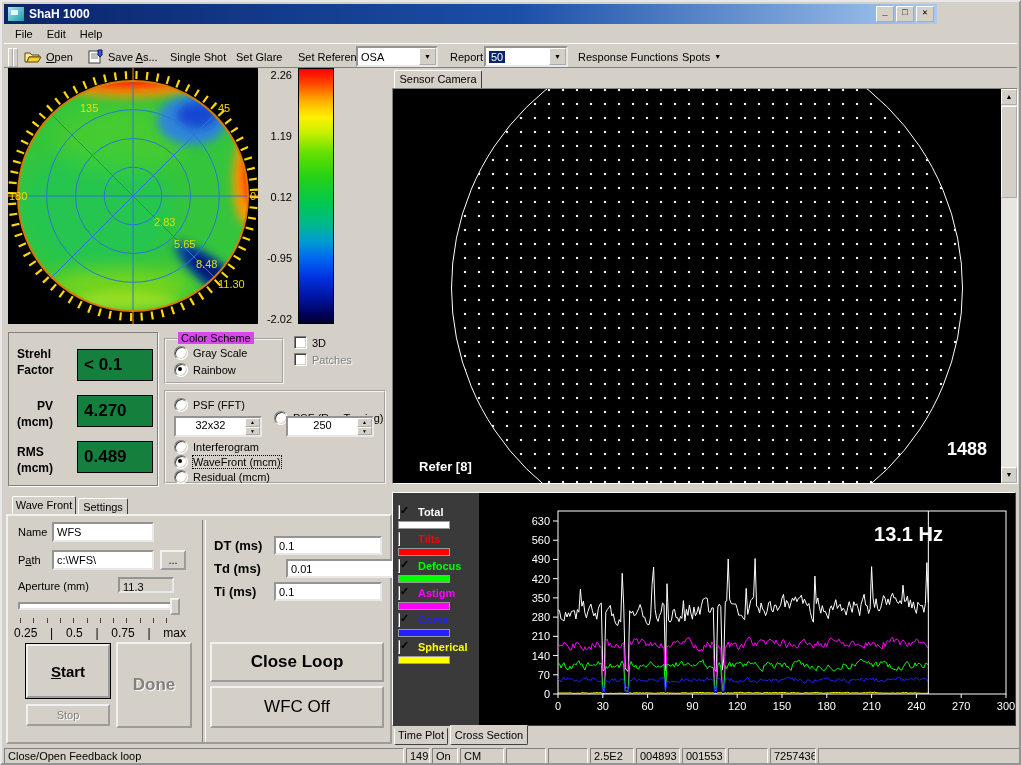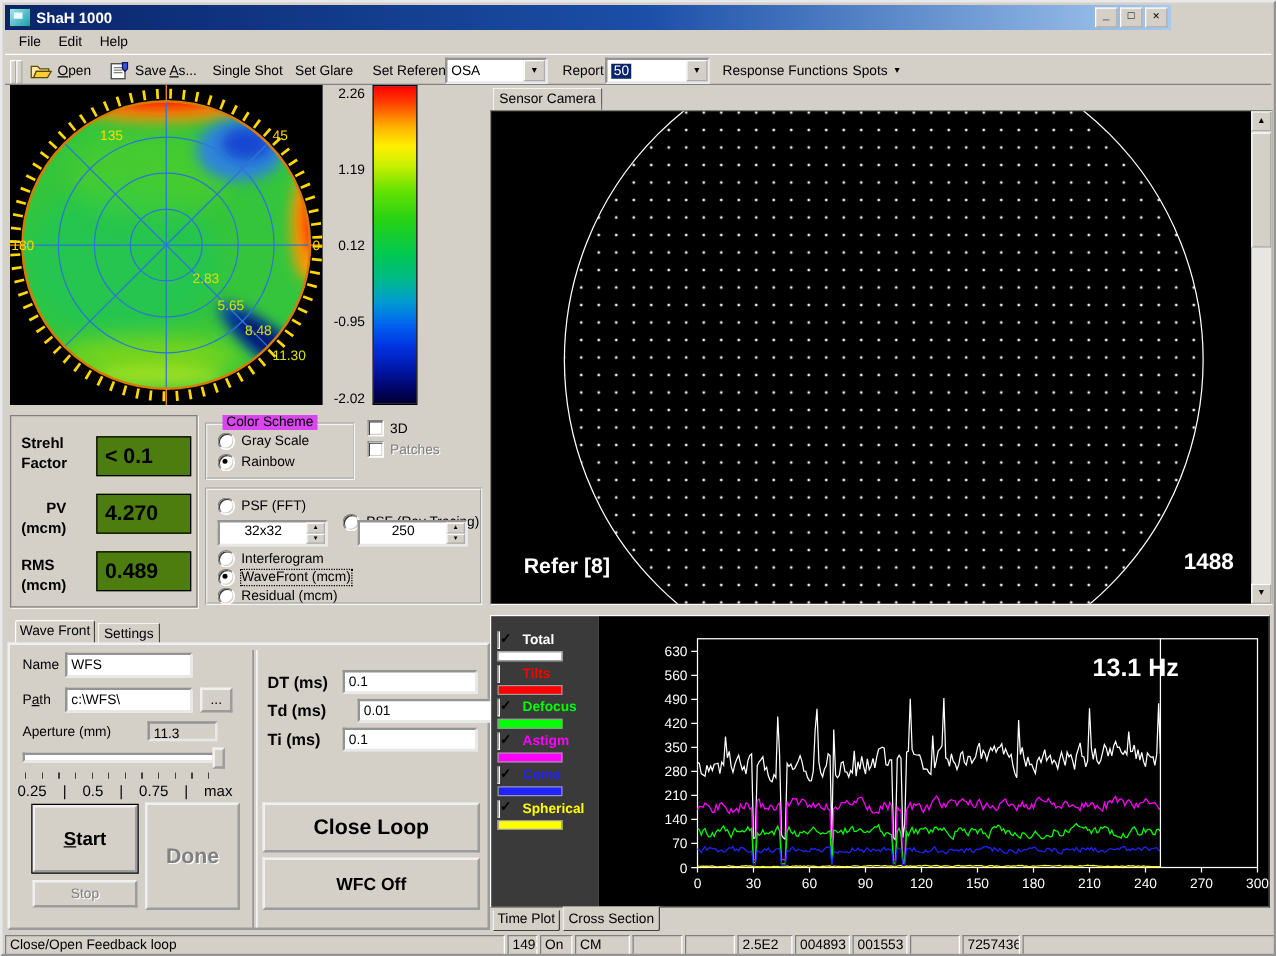--- a/index.html
+++ b/index.html
@@ -50,21 +50,21 @@
   .spin .arrows{width:15px;display:flex;flex-direction:column;}
   .spin .arrows div{flex:1;background:#d4d0c8;border:1px outset #fff;font-size:5px;line-height:6px;text-align:center;box-sizing:border-box;}
   .field{background:#fff;border:2px inset #e8e8e8;box-sizing:border-box;padding:2px 3px;position:absolute;}
   
   .tab{position:absolute;background:#d4d0c8;border:1px solid;border-color:#fff #404040 #d4d0c8 #fff;
     border-radius:2px 2px 0 0;text-align:center;box-sizing:border-box;padding-top:2px;}
   .tabb{position:absolute;background:#d4d0c8;border:1px solid;border-color:#d4d0c8 #404040 #404040 #fff;
     border-radius:0 0 2px 2px;text-align:center;box-sizing:border-box;}
   
   .blackpanel{background:#000;}
-  .metricbox{position:absolute;border:1px solid #000;background:#4d7c0f;font-weight:bold;font-size:17px;
+  .metricbox{position:absolute;border:1px solid #000;background:#15803d;font-weight:bold;font-size:17px;
     display:flex;align-items:center;padding-left:6px;box-sizing:border-box;}
   .mlabel{position:absolute;font-weight:bold;font-size:12px;}
   .cbar-label{position:absolute;right:4px;font-size:11px;}
   
   #camera{left:390px;top:86px;width:626px;height:396px;background:#000;overflow:hidden;
     border:1px solid;border-color:#808080 #fff #fff #808080;box-sizing:border-box;}
   #cam-circle{position:absolute;left:58px;top:-57px;width:512px;height:512px;border-radius:50%;
     border:1px solid #fff;box-sizing:border-box;
     background-image:radial-gradient(circle,#f0f0f0 0.9px, rgba(255,255,255,.28) 1.2px, transparent 1.7px);
     background-size:14px 14px;background-position:6px 8px;}
@@ -302,21 +302,21 @@
       <span class="radio"></span>
       <span>Residual (mcm)</span>
     </div>
   </div>
 
   <div class="tab" style="left:392px;top:68px;width:88px;height:19px;">
     <span>Sensor Camera</span>
   </div>
   <div class="abs" id="camera">
     <div id="cam-circle"></div>
-    <div class="camtext" style="left:10px;top:354px;font-size:17px;padding-left:16px;">Refer [8]</div>
+    <div class="camtext" style="left:10px;top:370px;font-size:13px;padding-left:16px;">Refer [8]</div>
     <div class="camtext" style="right:30px;top:350px;font-size:18px;">1488</div>
     <div class="vscroll">
       <div class="sbtn" style="top:0;">▲</div>
       <div class="sthumb"></div>
       <div class="sbtn" style="bottom:0;">▼</div>
     </div>
   </div>
 
   <div class="tab" style="left:10px;top:494px;width:64px;height:19px;">
     <span>Wave Front</span>
@@ -351,21 +351,21 @@
     <div class="field" style="left:266px;top:20px;width:108px;height:19px;">0.1</div>
     <div class="abs" style="left:206px;top:45px;font-weight:bold;font-size:13px;">Td (ms)</div>
     <div class="field" style="left:278px;top:43px;width:108px;height:19px;">0.01</div>
     <div class="abs" style="left:206px;top:68px;font-weight:bold;font-size:13px;">Ti (ms)</div>
     <div class="field" style="left:266px;top:66px;width:108px;height:19px;">0.1</div>
 
     <div class="btn default" style="position:absolute;left:18px;top:128px;width:84px;height:54px;font-weight:bold;font-size:15px;"><u>S</u>tart</div>
     <div class="btn disabled" style="position:absolute;left:108px;top:126px;width:76px;height:86px;font-weight:bold;font-size:17px;">Done</div>
     <div class="btn disabled" style="position:absolute;left:18px;top:188px;width:84px;height:22px;">Stop</div>
     <div class="btn" style="position:absolute;left:202px;top:126px;width:174px;height:40px;font-weight:bold;font-size:17px;">Close Loop</div>
-    <div class="btn" style="position:absolute;left:202px;top:170px;width:174px;height:42px;font-weight:bold;font-size:14px;">WFC Off</div>
+    <div class="btn" style="position:absolute;left:202px;top:170px;width:174px;height:42px;font-weight:normal;font-size:17px;">WFC Off</div>
   </div>
 
   <div class="abs" id="tp-panel">
     <div id="legend">
         <div class="leg-item" style="top: 13px;"><span class="cb on"></span><span class="leg-label" style="color: rgb(255, 255, 255);">Total</span><div class="leg-bar" style="background: rgb(255, 255, 255);"></div></div>
         <div class="leg-item" style="top: 40px;"><span class="cb"></span><span class="leg-label" style="color: rgb(255, 0, 0);">Tilts</span><div class="leg-bar" style="background: rgb(255, 0, 0);"></div></div>
         <div class="leg-item" style="top: 67px;"><span class="cb on"></span><span class="leg-label" style="color: rgb(0, 255, 0);">Defocus</span><div class="leg-bar" style="background: rgb(0, 255, 0);"></div></div>
         <div class="leg-item" style="top: 94px;"><span class="cb on"></span><span class="leg-label" style="color: rgb(255, 0, 255);">Astigm</span><div class="leg-bar" style="background: rgb(255, 0, 255);"></div></div>
         <div class="leg-item" style="top: 121px;"><span class="cb on"></span><span class="leg-label" style="color: rgb(34, 34, 255);">Coma</span><div class="leg-bar" style="background: rgb(34, 34, 255);"></div></div>
         <div class="leg-item" style="top: 148px;"><span class="cb on"></span><span class="leg-label" style="color: rgb(255, 255, 0);">Spherical</span><div class="leg-bar" style="background: rgb(255, 255, 0);"></div></div>

